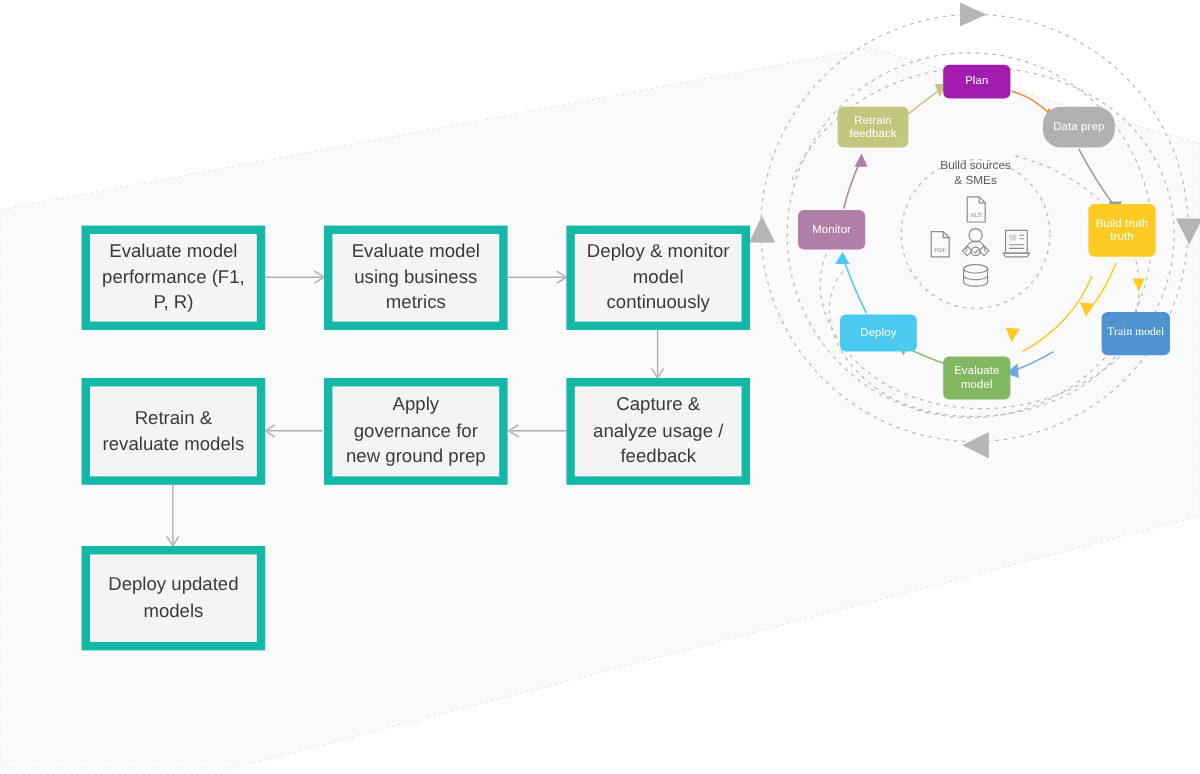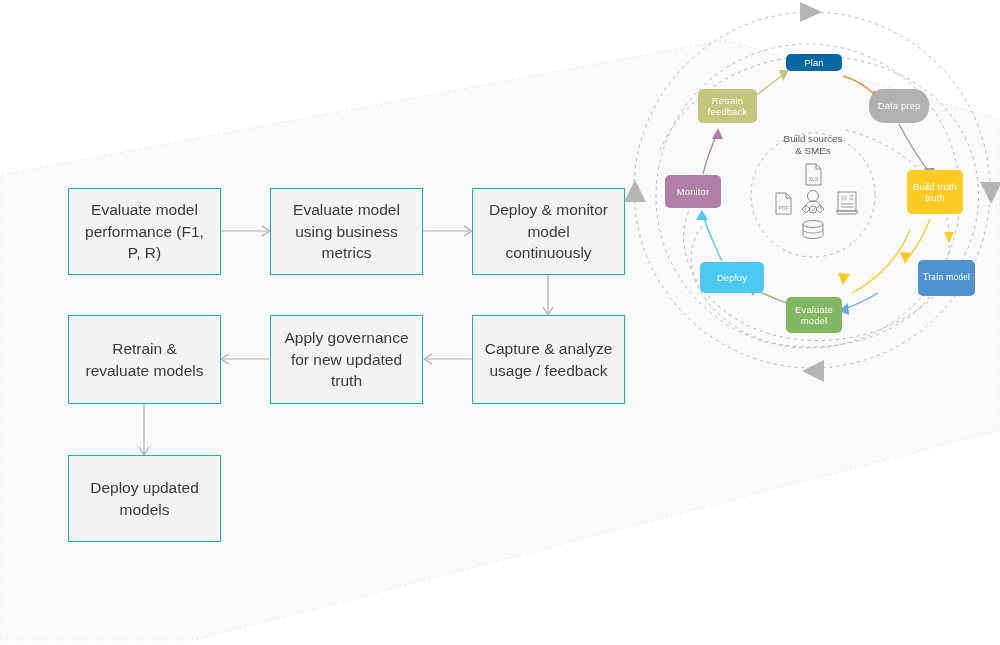--- a/index.html
+++ b/index.html
@@ -21,21 +21,21 @@
   .layer {
     position: absolute;
     left: 0; top: 0;
     width: 1000px; height: 645px;
   }
   
   .fbox {
     position: absolute;
     box-sizing: border-box;
     background: #f4f4f4;
-    border: 1px solid #14b8a6;
+    border: 7px solid #14b8a6;
     display: flex;
     align-items: center;
     justify-content: center;
     text-align: center;
     font-size: 15.5px;
     line-height: 1.38;
     color: #3a3a3a;
     padding: 6px 10px;
   }
   .fbox span { display: block; }
@@ -175,21 +175,21 @@
         <path d="M 803 229.5 C 803 231.5 807.5 233 813 233 C 818.5 233 823 231.5 823 229.5" stroke-width="0.9"></path>
       </g>
     </g>
   </svg>
 
   <div class="center-label" style="left:753px; top:133px;">
     <div>Build sources</div>
     <div>&amp; SMEs</div>
   </div>
 
-  <div class="chip" style="left:786px; top:54px; width:56px; height:17px; background:#0369a1;">
+  <div class="chip" style="left:786px; top:54px; width:56px; height:28px; background:#a21caf;">
     <span>Plan</span>
   </div>
 
   <div class="chip" style="left:869px; top:89px; width:60px; height:34px; background:#b1b1b1;border-radius:15px;">
     <span>Data prep</span>
   </div>
 
   <div class="chip" style="left:907px; top:170px; width:56px; height:44px; background:#fdcb23;">
     <span>Build truth truth</span>
   </div>
@@ -224,21 +224,21 @@
 
   <div class="fbox" style="left:472px; top:188px; width:153px; height:87px;">
     <span>Deploy &amp; monitor model continuously</span>
   </div>
 
   <div class="fbox" style="left:472px; top:315px; width:153px; height:89px;">
     <span>Capture &amp; analyze usage / feedback</span>
   </div>
 
   <div class="fbox" style="left:270px; top:315px; width:153px; height:89px;">
-    <span>Apply governance for new updated truth</span>
+    <span>Apply governance for new ground prep</span>
   </div>
 
   <div class="fbox" style="left:68px; top:315px; width:153px; height:89px;">
     <span>Retrain &amp; revaluate models</span>
   </div>
 
   <div class="fbox" style="left:68px; top:455px; width:153px; height:87px;">
     <span>Deploy updated models</span>
   </div>
 

